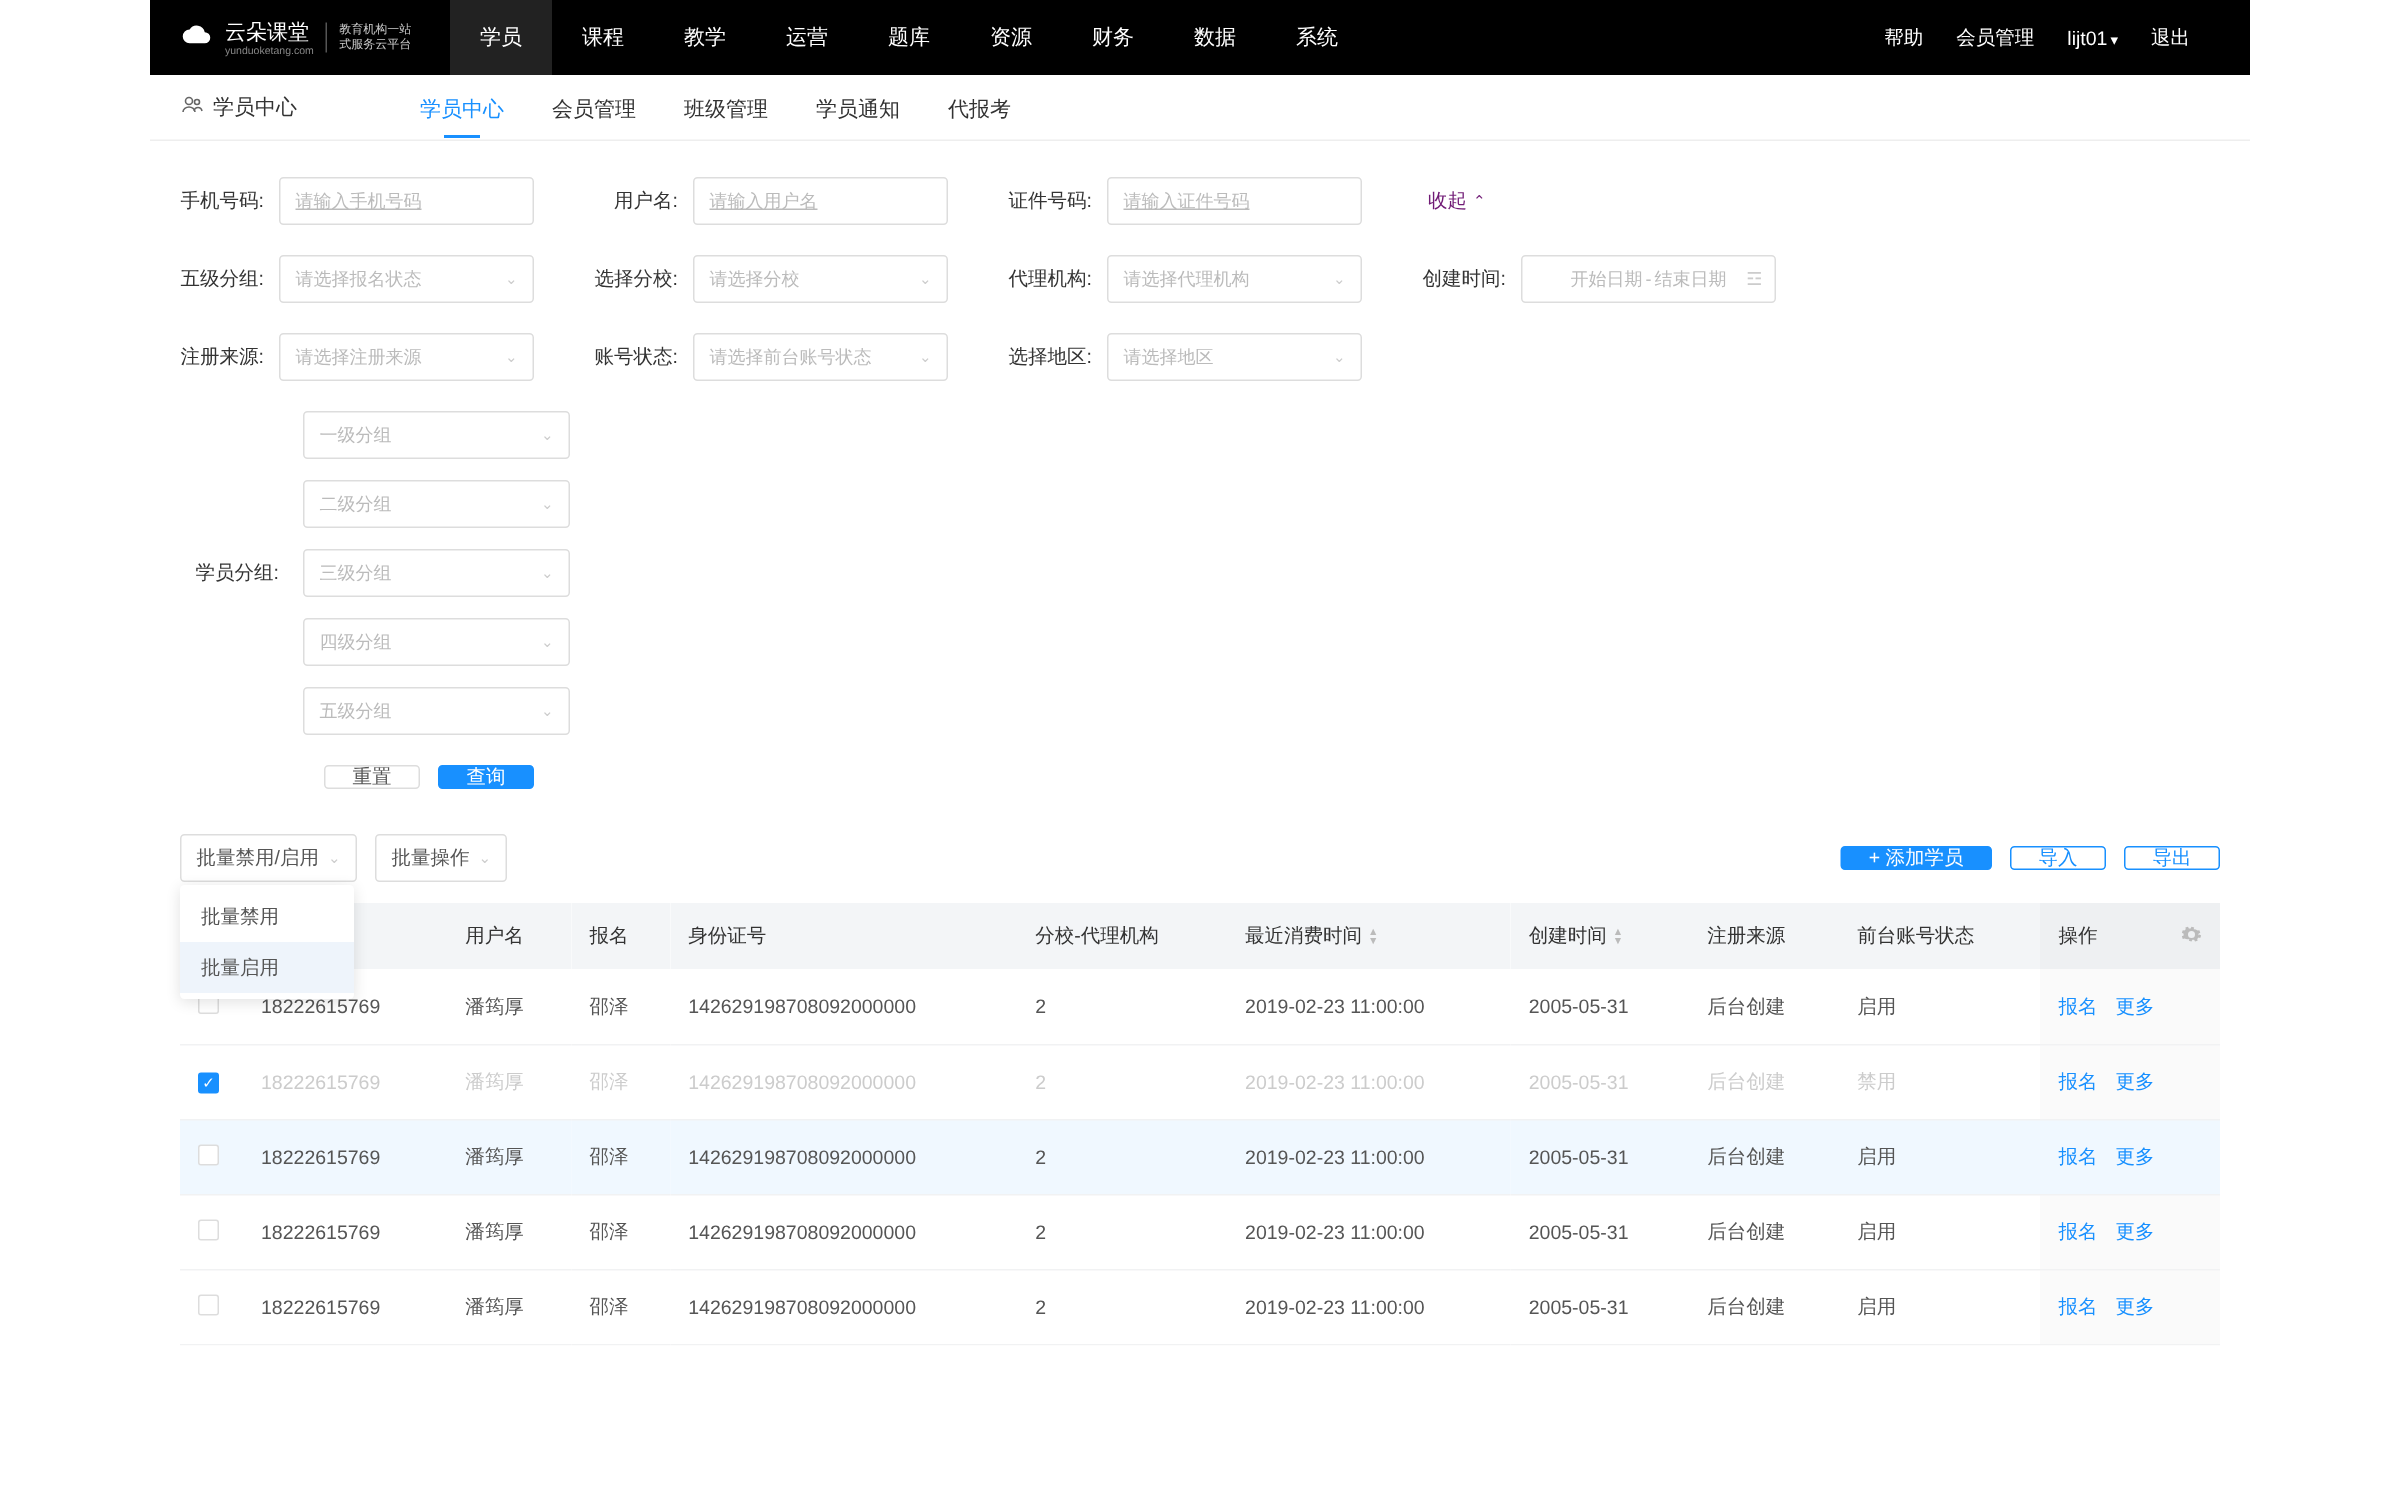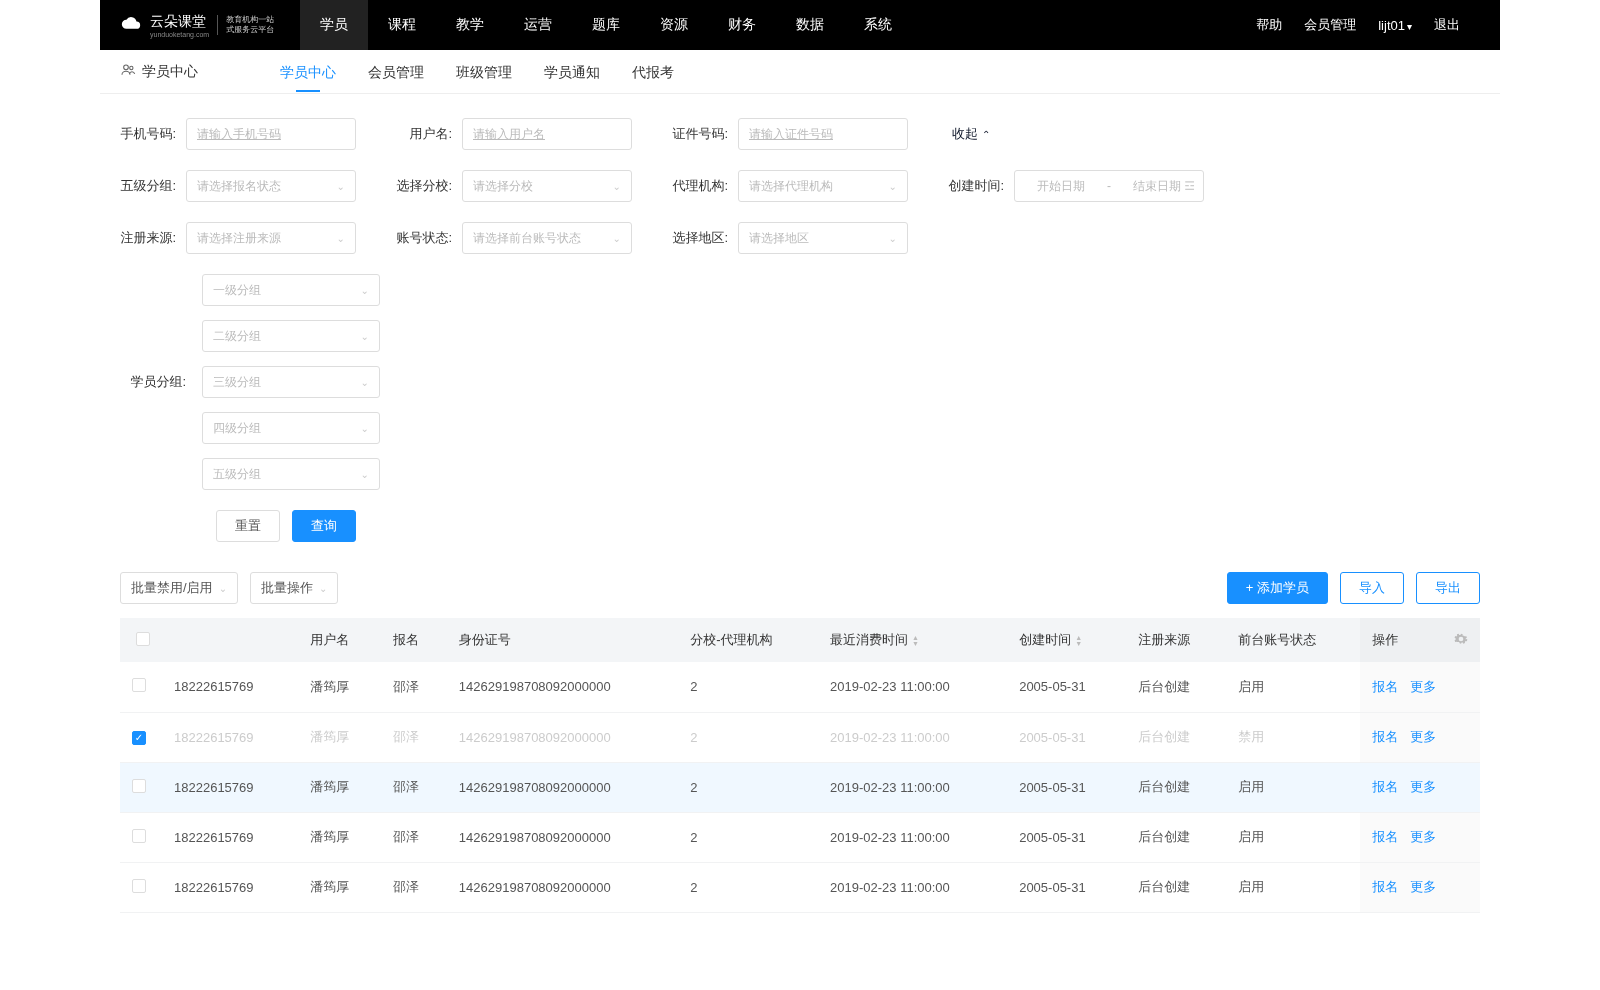--- a/index.html
+++ b/index.html
@@ -30,31 +30,31 @@
   
   .filters { padding: 24px 10px 0 20px; }
   .filter-row { display:flex; gap: 40px; margin-bottom:20px; align-items:center;}
   .filter-item { display:flex; align-items:center; gap:10px; }
   .filter-label { width:56px; text-align:right; color:#333; font-size:13px; white-space:nowrap;}
   .filter-label::after { content:":"; }
   .control { height:32px; border:1px solid #ddd; border-radius:3px; padding:0 10px; font-size:12px; color:#bbb; display:flex; align-items:center; background:#fff; position:relative;}
   .input-md { width:170px;text-decoration:underline; }
   .select-md { width:170px; justify-content:space-between; }
   .chev { font-size:10px; color:#ccc; margin-left:auto;}
-  .daterange { width:190px; color:#bbb; font-size:12px; justify-content:center; gap:22px; position:relative;}
+  .daterange { width:170px; color:#bbb; font-size:12px; justify-content:center; gap:2px; position:relative;}
   .daterange .cal-icon { position:absolute; right:8px; color:#ccc; font-size:12px;}
-  .collapse-link { color:#0f172a; font-size:13px; cursor:pointer; display:flex; align-items:center; gap:2px; margin-left:4px;}
+  .collapse-link { color:#701a75; font-size:13px; cursor:pointer; display:flex; align-items:center; gap:2px; margin-left:4px;}
   .collapse-link::after { content:"⌃"; font-size:10px; margin-left:2px;}
 
   .group-row { display:flex; gap:10px; margin-bottom:20px; align-items:center; margin-left:0px;}
   .group-row .filter-label { width:56px; margin-right:6px; margin-left:10px;}
   .group-select { height:32px; border:1px solid #ddd; border-radius:3px; padding:0 10px; font-size:12px; color:#bbb; display:flex; align-items:center; justify-content:space-between; width:178px; }
 
   .btn-row { display:flex; gap:12px; margin-left:96px; margin-bottom:30px;}
-  .btn { height:32px; padding:0 18px; border-radius:3px; font-size:13px; display:inline-flex; align-items:center; cursor:pointer; }
+  .btn { height:16px; padding:0 18px; border-radius:3px; font-size:13px; display:inline-flex; align-items:center; cursor:pointer; }
   .btn-default { border:1px solid #ddd; background:#fff; color:#555;}
   .btn-primary { background:#1890ff; color:#fff; border:1px solid #1890ff;}
 
   
   .actionbar { display:flex; align-items:center; padding: 0 20px 14px; position:relative;}
   .action-left { display:flex; gap:12px;}
   .dropdown-btn { height:32px; border:1px solid #ddd; border-radius:3px; padding:0 10px; font-size:13px; color:#555; display:flex; align-items:center; gap:6px; background:#fff; cursor:pointer;}
   .dropdown-menu { position:absolute; top:34px; left:20px; width:116px; background:#fff; box-shadow:0 2px 10px rgba(0,0,0,.12); border-radius:3px; padding:4px 0; z-index:10;}
   .dropdown-menu .item { padding:8px 14px; font-size:13px; color:#555; cursor:pointer;}
   .dropdown-menu .item.hover { background:#eef4fb; }
@@ -254,20 +254,24 @@
   <div class="actionbar">
     <div class="action-left">
       <div class="dropdown-btn">
         <span>批量禁用/启用</span>
           <span class="chev">⌄</span>
       </div>
       <div class="dropdown-btn">
         <span>批量操作</span>
           <span class="chev">⌄</span>
       </div>
+    </div>
+    <div class="dropdown-menu">
+      <div class="item">批量禁用</div>
+      <div class="item hover">批量启用</div>
     </div>
     <div class="action-right">
       <div class="btn btn-primary">+ 添加学员</div>
       <div class="btn btn-outline-blue">导入</div>
       <div class="btn btn-outline-blue">导出</div>
     </div>
   </div>
 
   <table class="table">
     <thead>

